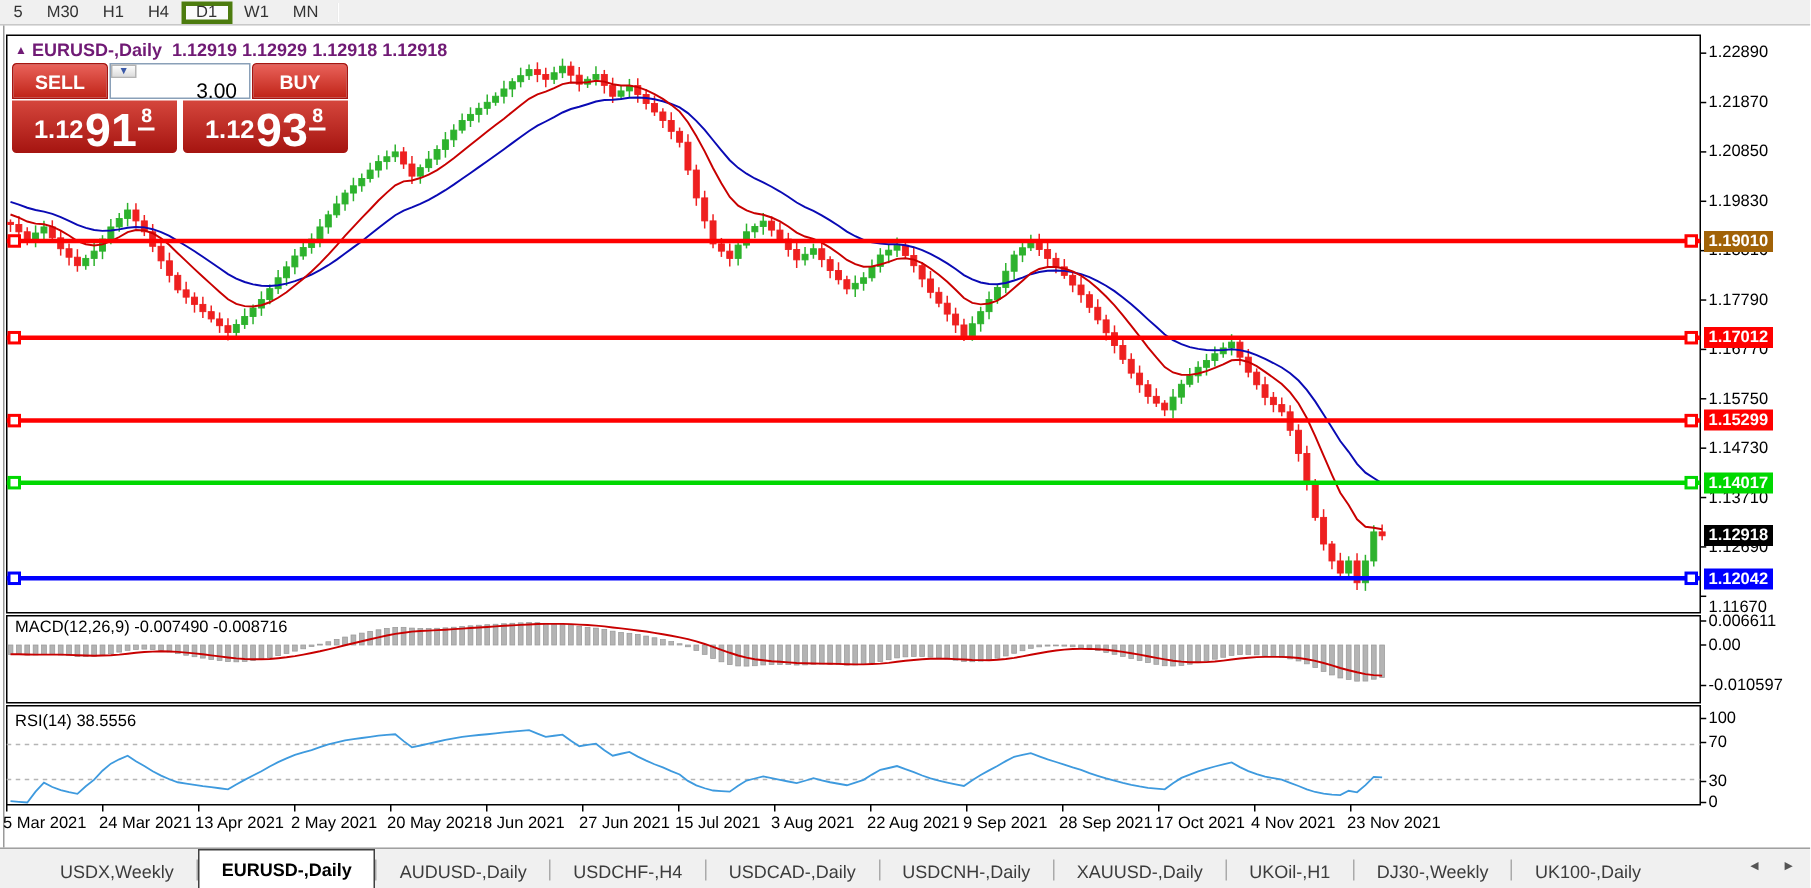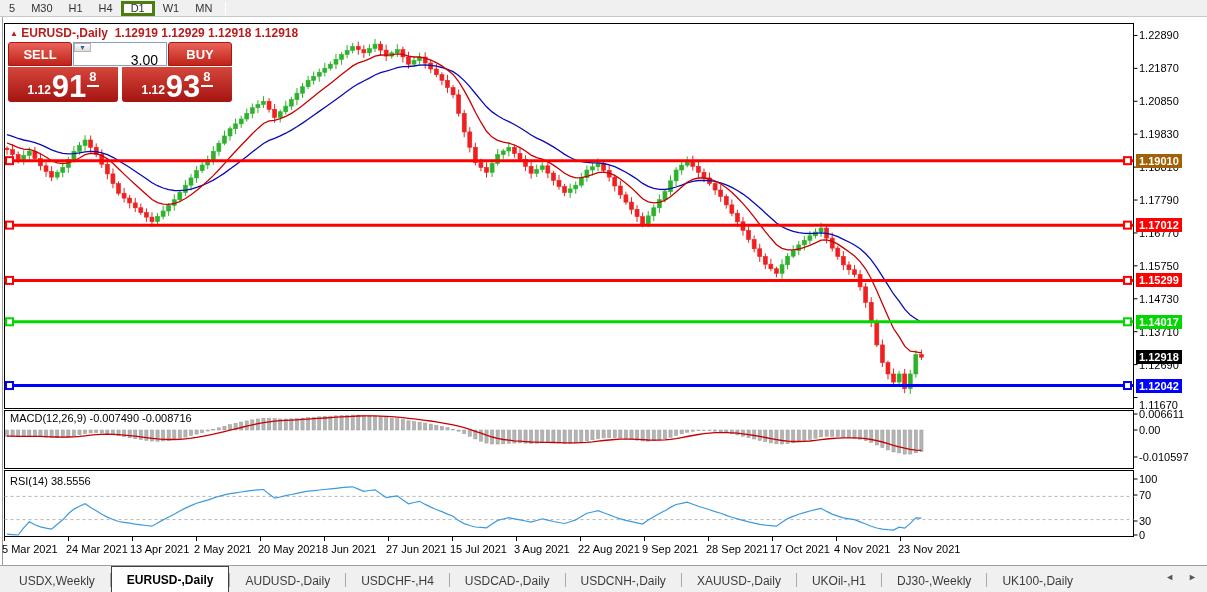--- a/index.html
+++ b/index.html
@@ -8,51 +8,51 @@
   
   .toolbar{position:absolute;left:0;top:0;width:1207px;height:17px;background:#f0f0f0;
     border-bottom:1px solid #c8c8c8;display:flex;align-items:center;padding-left:1px;}
   .tf-btn{height:15px;padding:0 7px;font-size:11px;color:#333;display:flex;align-items:center;
     background:transparent;border:1px solid transparent;cursor:default;}
   .tf-btn.active{background:#fbfbfb;border:3px solid #4d7c0f;}
   .tb-sep{width:1px;height:13px;background:#c0c0c0;border-right:1px solid #fff;margin:0 5px;}
   
   svg#cv{position:absolute;left:0;top:0;}
   
-  .hdr{position:absolute;left:10px;top:26px;font-size:12px;font-weight:bold;color:#b91c1c;white-space:pre;}
+  .hdr{position:absolute;left:10px;top:26px;font-size:12px;font-weight:bold;color:#701a75;white-space:pre;}
   .hdr .tri{font-size:8px;vertical-align:1px;}
   
   .trade-panel{position:absolute;left:8px;top:42px;width:224px;}
   .tp-grid{display:grid;grid-template-columns:64px 94px 64px;grid-column-gap:1px;}
   .tp-btn{height:24px;background:linear-gradient(#e9625a,#c02418);border:1px solid #a81510;
     border-radius:3px 3px 0 0;color:#fff;font-size:13px;font-weight:bold;display:flex;
     align-items:center;justify-content:center;}
   .stepper{height:24px;display:flex;background:#fff;border:1px solid #8aa0b8;flex-direction:column;}
   .spin{width:17px;background:linear-gradient(#fdfdfd,#dcdcdc);border:1px solid #b4b4b4;
     color:#3c5aa8;font-size:7px;display:flex;align-items:center;justify-content:center;}
   .vol{flex:1;display:flex;align-items:center;justify-content:flex-end;padding-right:8px;
     font-size:14px;color:#000;}
   .bigrow{display:grid;grid-template-columns:110px 110px;grid-column-gap:4px;margin-top:1px;}
   .bigpx{height:35px;background:linear-gradient(#d5463c,#a51410);border-radius:0 0 3px 3px;
     color:#fff;display:flex;align-items:flex-end;justify-content:center;padding-bottom:2px;}
-  .bigpx .sm{font-size:12px;font-weight:bold;margin-bottom:3px;}
+  .bigpx .sm{font-size:17px;font-weight:bold;margin-bottom:3px;}
   .bigpx .lg{font-size:31px;font-weight:bold;line-height:26px;margin:0 1px;}
   .bigpx .sup{font-size:13px;font-weight:bold;align-self:flex-start;margin-top:2px;
     border-bottom:2px solid #fff;padding:0 2px 1px 2px;}
   
   .ax-lbl{position:absolute;left:1139px;font-size:11px;color:#000;white-space:nowrap;}
   .badge{position:absolute;left:1136px;height:14px;padding:0 3px;font-size:11px;font-weight:bold;
     color:#fff;display:flex;align-items:center;white-space:nowrap;}
   .ind-lbl{position:absolute;left:10px;font-size:11px;color:#000;white-space:pre;}
   .ind-ax{position:absolute;left:1139px;font-size:11px;color:#000;white-space:nowrap;}
   
   .date-lbl{position:absolute;top:543px;font-size:11px;color:#000;white-space:nowrap;}
   
   .tabbar{position:absolute;left:0;top:565px;width:1207px;height:27px;background:#f0f0f0;
-    border-top:1px solid #a0a0a0;display:flex;align-items:flex-end;padding-left:4px;}
+    border-top:1px solid #a0a0a0;display:flex;align-items:flex-end;padding-left:25px;}
   .tab{height:22px;padding:0 15px;font-size:12px;color:#3c3c3c;display:flex;align-items:center;
     white-space:nowrap;}
   .tab.active{background:#fff;border:1px solid #404040;border-bottom:none;height:26px;
     color:#000;font-weight:bold;}
   .tsep{width:1px;height:14px;background:#aaa;margin-bottom:5px;}
   .tab-arrows{position:absolute;right:10px;top:572px;display:flex;gap:14px;}
   .tab-arrow{font-size:9px;color:#555;}
 </style>
 </head>
 <body>

